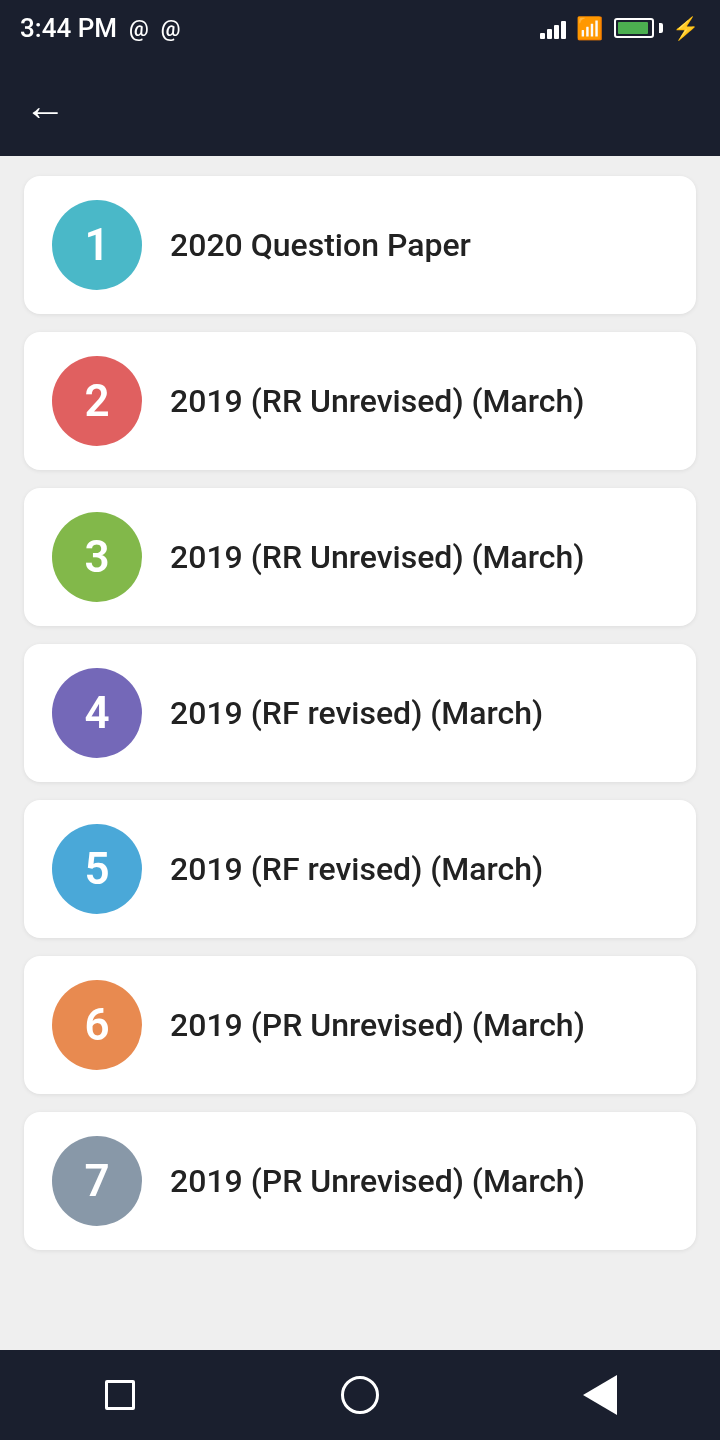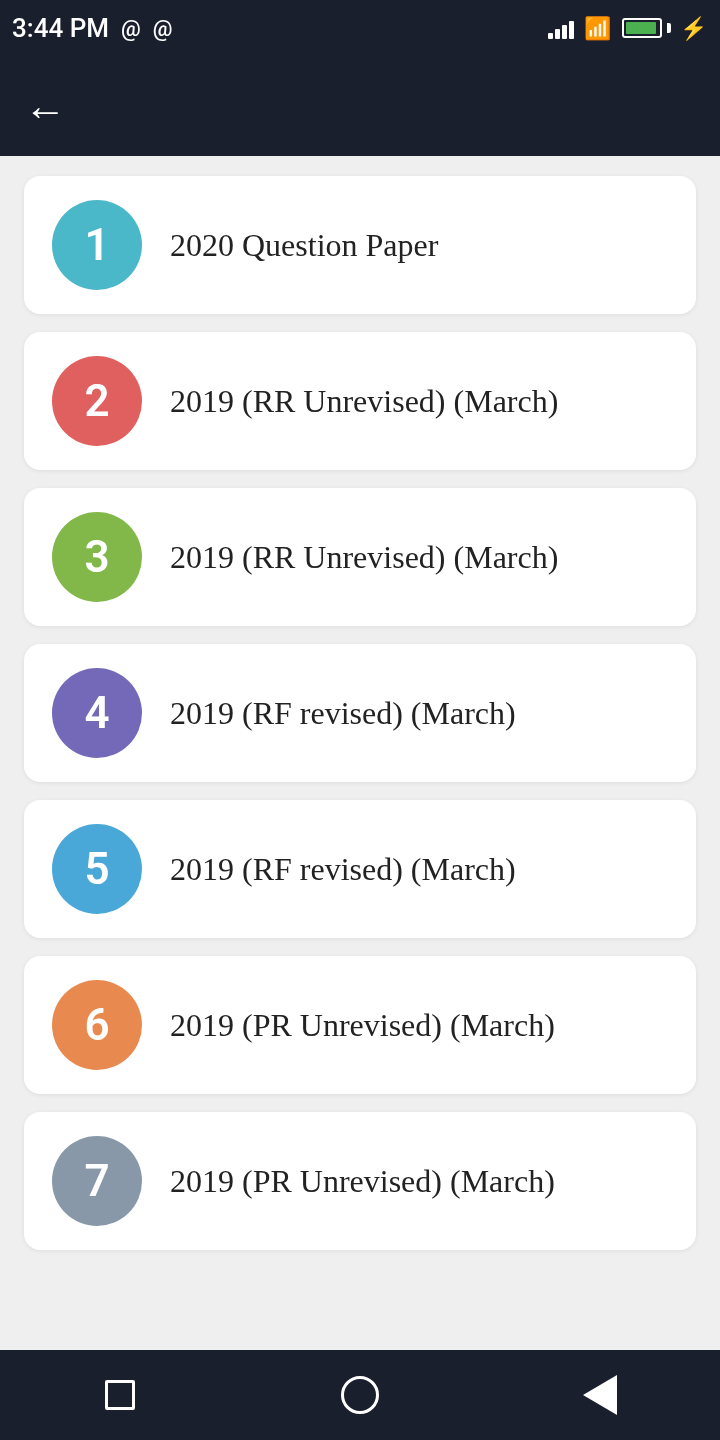--- a/index.html
+++ b/index.html
@@ -18,21 +18,21 @@
       flex-direction: column;
     }
 
     
     .status-bar {
       background: #1a1f2e;
       height: 56px;
       display: flex;
       align-items: center;
       justify-content: space-between;
-      padding: 0 12px;
+      padding: 0 20px;
       color: white;
       font-size: 26px;
       font-weight: 500;
     }
 
     .status-bar-left {
       display: flex;
       align-items: center;
       gap: 12px;
     }
@@ -148,21 +148,20 @@
       color: white;
       font-size: 44px;
       font-weight: 600;
       flex-shrink: 0;
     }
 
     .item-label {
       font-size: 32px;
       font-weight: 500;
       color: #222;
-      font-family: Liberation Serif, serif;
     }
 
     
     .bottom-nav {
       background: #1a1f2e;
       height: 90px;
       display: flex;
       align-items: center;
       justify-content: space-around;
     }

